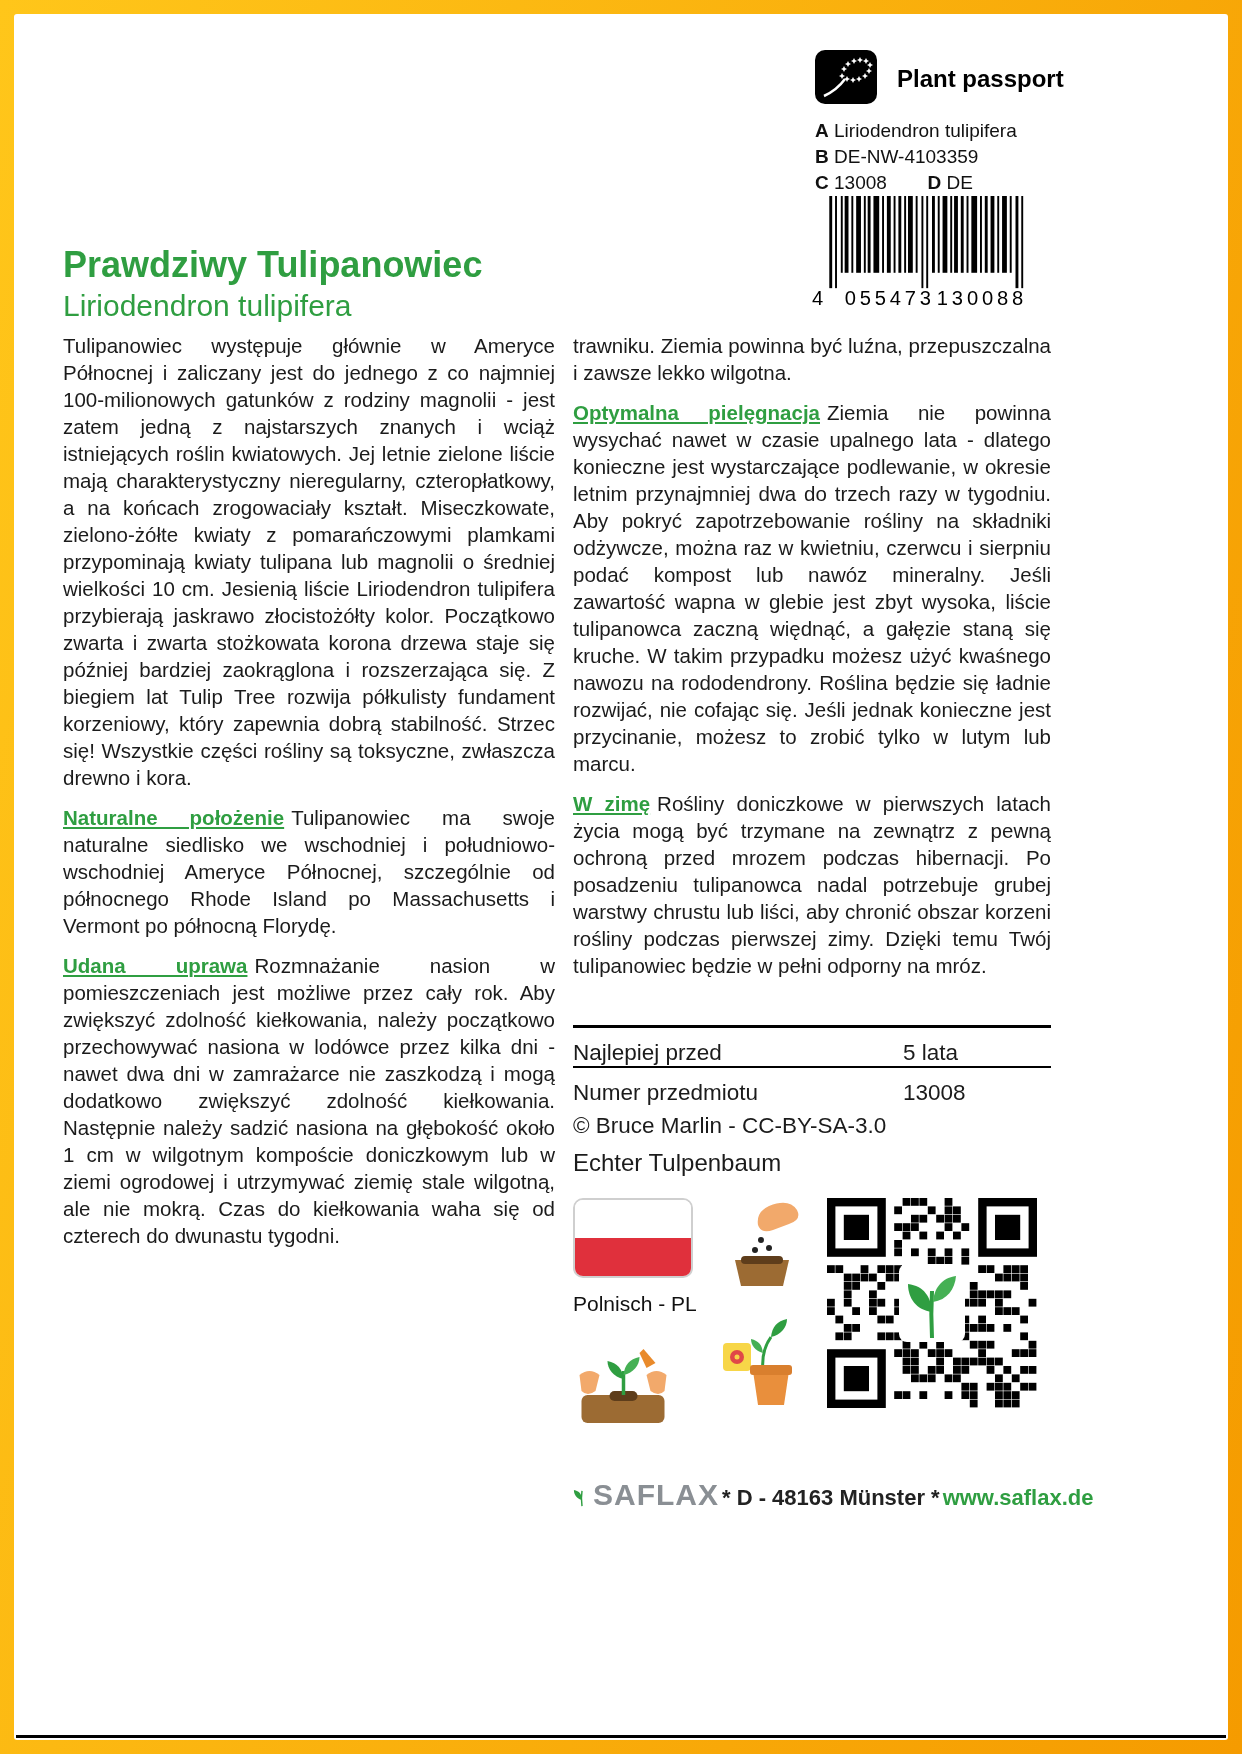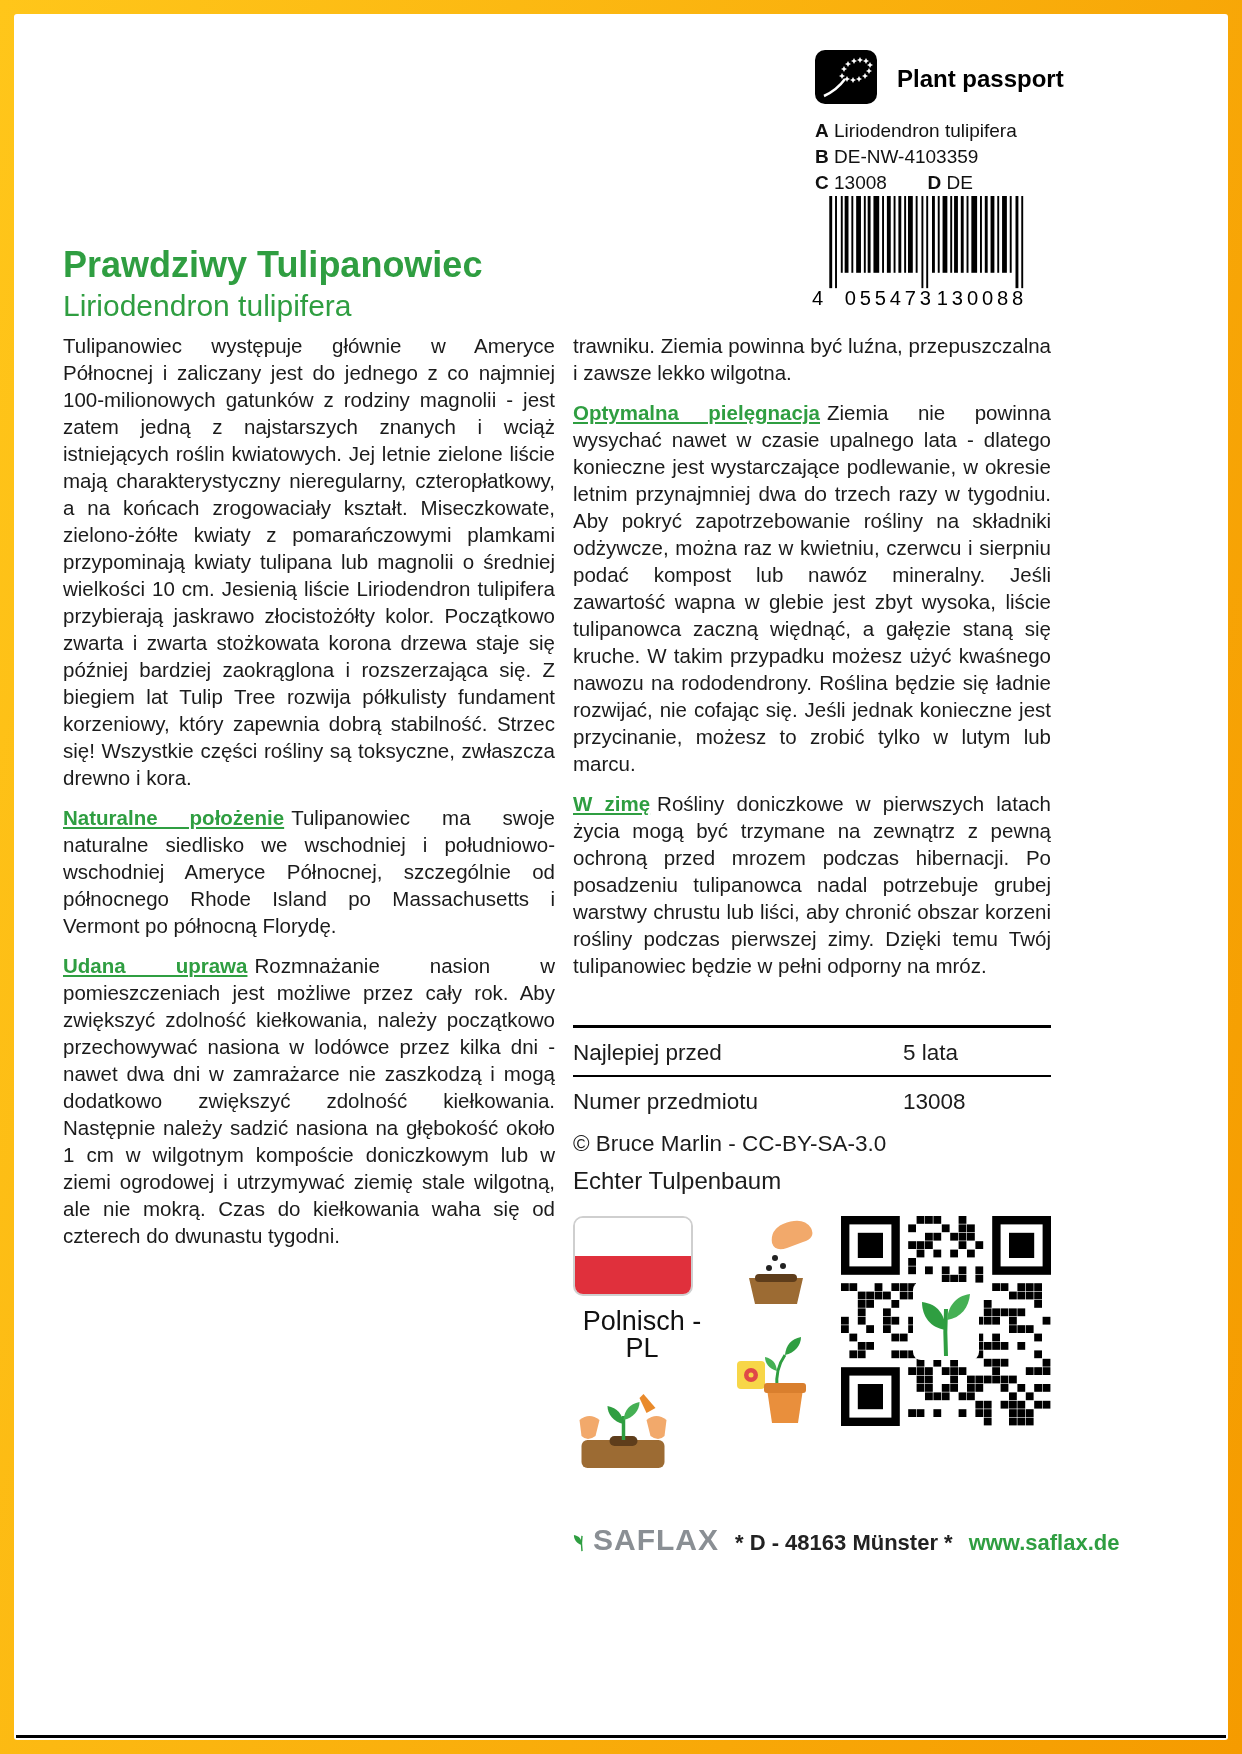--- a/index.html
+++ b/index.html
@@ -29,38 +29,38 @@
   
   .bodytext { font-size:20.5px; line-height:27px; text-align:justify; hyphens:auto; }
   .col { position:absolute; top:332px; }
   .col-left  { left:63px;  width:492px; }
   .col-right { left:573px; width:478px; }
   .para { margin-bottom:13px; }
   .sec-head { color:#2F9E41; font-weight:700; text-decoration:underline; margin-right:7px; }
 
   
   .details { border-top:3px solid #000; margin-top:46px; }
-  .details .row { display:flex; padding:11px 0 9px; font-size:22.5px;align-items:center; }
+  .details .row { display:flex; padding:11px 0 0; font-size:22.5px;align-items:center; }
   .details .row.first { border-bottom:2px solid #000; }
   .details .label { width:330px; }
   .details .value { flex:1; }
   .credit  { font-size:22.5px; margin-top:6px;  text-align:left; }
   .name-de { font-size:24px; margin-top:10px; text-align:left; }
 
   
   .icons-area { display:flex; align-items:flex-start; gap:20px; margin-top:22px; }
   .icon-col { display:flex; flex-direction:column; gap:14px; align-items:flex-start; }
   .flag { width:120px; height:80px; border:2px solid #cfcfcf; border-radius:10px; overflow:hidden; background:#fff; }
   .flag-top    { height:50%; background:#ffffff; }
   .flag-bottom { height:50%; background:#E0303C; }
-  .flag-label { font-size:27px; color:#111; margin-top:-2px; text-align:center; }
+  .flag-label { font-size:21px; color:#111; margin-top:-2px; text-align:center; }
   .qr { width:210px; height:210px; }
 
   
-  .footer { display:flex; align-items:baseline; gap:16px; margin-top:44px; white-space:nowrap; }
+  .footer { display:flex; align-items:baseline; gap:3px; margin-top:44px; white-space:nowrap; }
   .brand { font-size:30px; font-weight:700; color:#8a8f94; letter-spacing:1px; display:inline-flex; align-items:baseline; gap:2px; }
   .brand svg { position:relative; top:2px; }
   .address { font-size:22px; font-weight:700; color:#222; }
   .website { font-size:22px; font-weight:700; color:#2F9E41; }
 
   .bottom-rule { position:absolute; left:16px; right:16px; bottom:16px; height:3px; background:#000; }
 </style>
 </head>
 <body>
 

